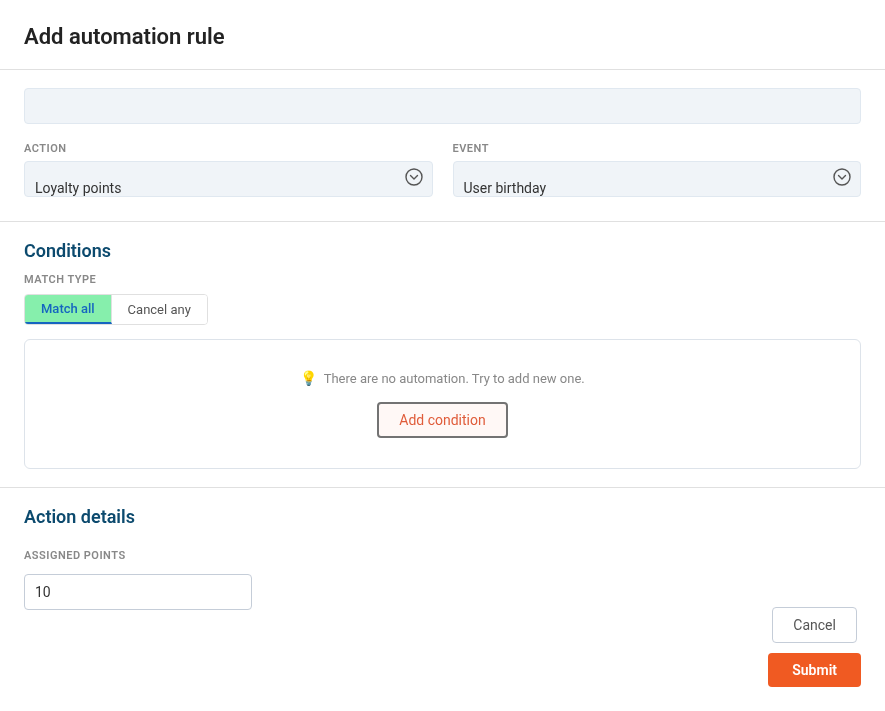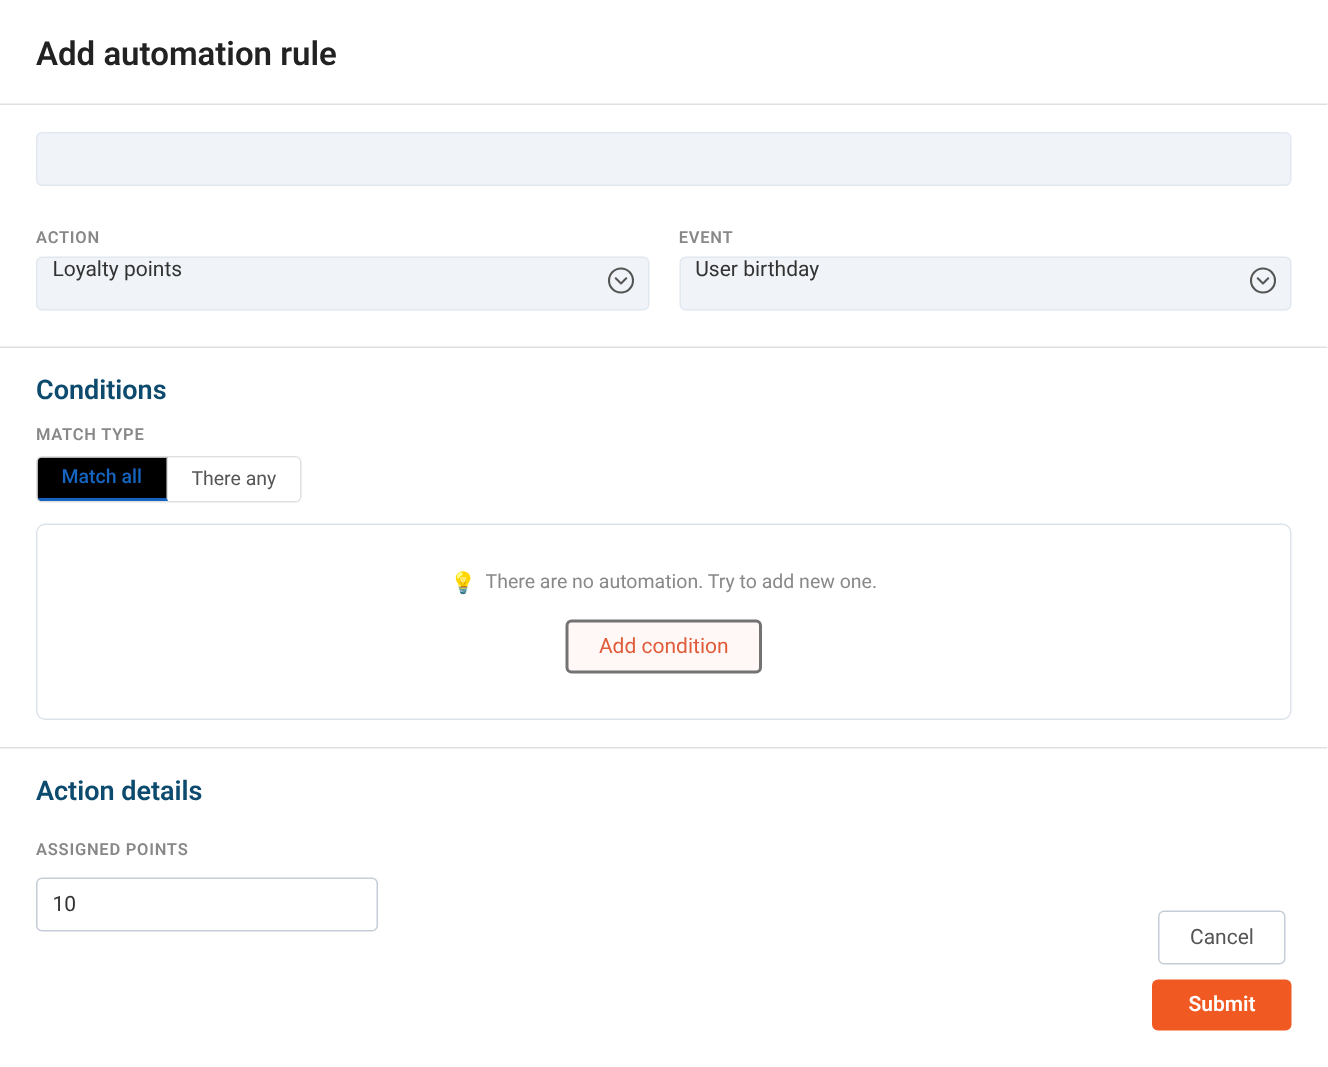--- a/index.html
+++ b/index.html
@@ -62,21 +62,20 @@
       border-radius: 4px;
       padding: 0 10px;
       font-size: 14px;
       color: #333;
       outline: none;
     }
 
     .two-col {
       display: flex;
       gap: 20px;
-      margin-top: 10px;
     }
 
     .two-col > .col {
       flex: 1;
     }
 
     .select-wrapper {
       position: relative;
       width: 100%;
     }
@@ -84,21 +83,21 @@
     .select-display {
       width: 100%;
       height: 36px;
       background: #f0f4f8;
       border: 1px solid #e0e8f0;
       border-radius: 4px;
       padding: 0 36px 0 10px;
       font-size: 14px;
       color: #333;
       display: flex;
-      align-items: flex-start;
+      align-items: flex-end;
       cursor: pointer;
       user-select: none;
     }
 
     .select-arrow {
       position: absolute;
       right: 10px;
       top: 50%;
       transform: translateY(-50%);
       color: #555;
@@ -134,21 +133,21 @@
       padding: 6px 16px;
       font-size: 13px;
       cursor: pointer;
       background: #fff;
       border: none;
       color: #555;
       outline: none;
     }
 
     .tab-btn.active {
-      background: #000000;
+      background: #86efac;
       color: #1565c0;
       border-bottom: 2px solid #1565c0;
       font-weight: 500;
     }
 
     .tab-btn:not(:last-child) {
       border-right: 1px solid #e0e0e0;
     }
 
     .conditions-box {
@@ -278,21 +277,21 @@
 
   <div style="margin-top: 24px;">
     <hr class="divider">
   </div>
 
   <div class="section">
     <h2 class="section-heading">Conditions</h2>
     <div class="match-type-label">MATCH TYPE</div>
     <div class="tab-group">
       <button class="tab-btn active">Match all</button>
-      <button class="tab-btn">There any</button>
+      <button class="tab-btn">Cancel any</button>
     </div>
 
     <div class="conditions-box">
       <div class="no-conditions-text">
         <span class="lightbulb-icon">💡</span>
         <span>There are no automation. Try to add new one.</span>
       </div>
       <button class="add-condition-btn">Add condition</button>
     </div>
   </div>

